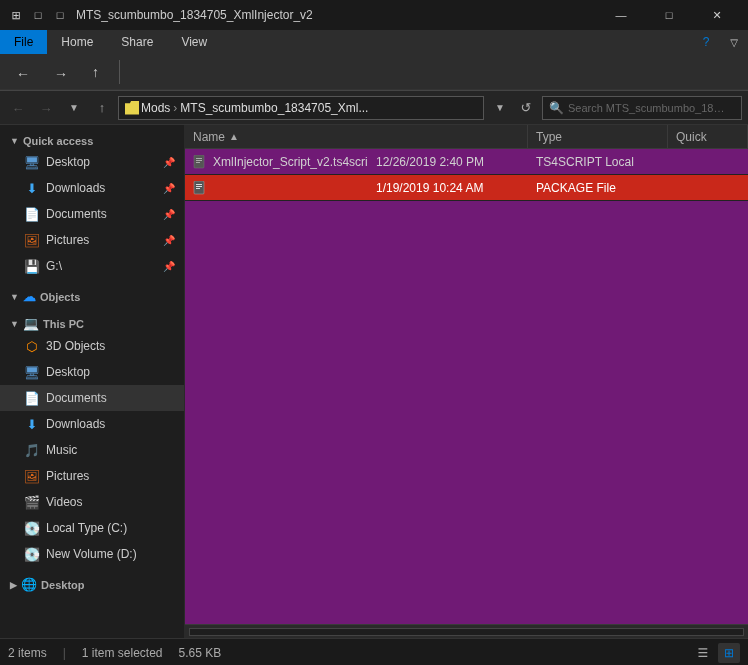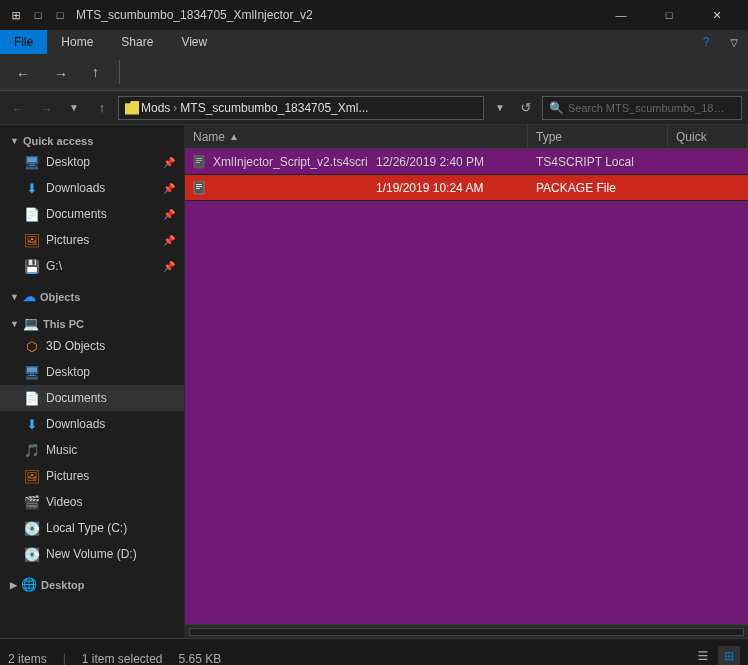--- a/index.html
+++ b/index.html
@@ -283,21 +283,21 @@
       border: 1px solid #444;
       position: relative;
     }
 
     
     .status-bar {
       height: 28px;
       background: #1a1a1a;
       border-top: 1px solid #333;
       display: flex;
-      align-items: flex-end;
+      align-items: center;
       padding: 0 8px;
       font-size: 12px;
       color: #aaa;
     }
     .status-left { flex: 1; display: flex; gap: 16px; }
     .status-sep { color: #555; }
     .status-right { display: flex; gap: 4px; }
     .view-btn {
       width: 22px;
       height: 20px;

